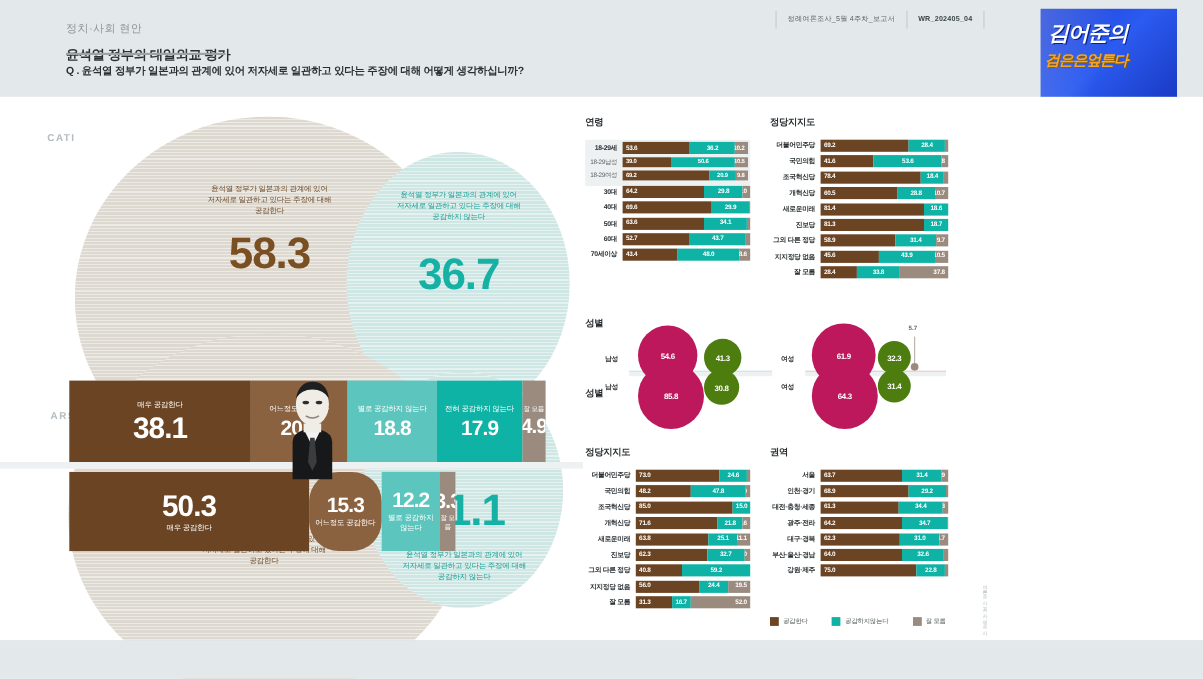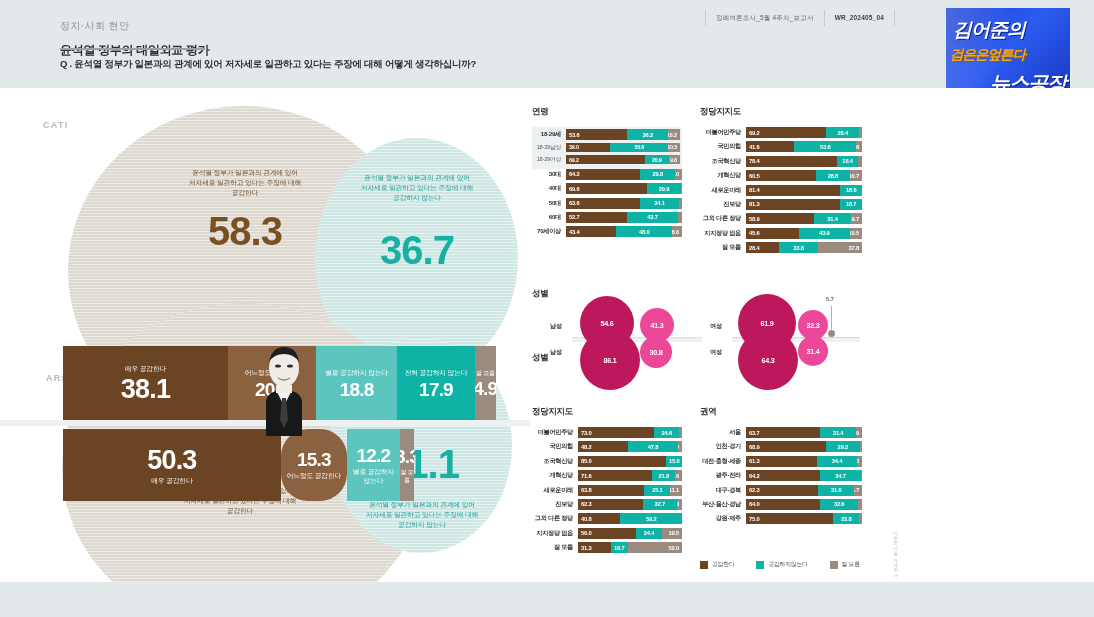--- a/index.html
+++ b/index.html
@@ -229,21 +229,21 @@
   #g-axis-r { left: 200px; width: 128px; border-top: 1px solid #eec9cf; }
   .g-side-label {
     position: absolute; font-size: 6.2px; font-weight: bold; color: #2b3033; letter-spacing: -.3px;
   }
   .g-bubble {
     position: absolute; border-radius: 50%; display: flex;
     align-items: center; justify-content: center;
     color: #fff; font-weight: bold; font-size: 7.2px; letter-spacing: -.3px;
   }
   .g-brown { background: #be185d; }
-  .g-teal  { background: #ec4899; }
+  .g-teal  { background: #4d7c0f; }
   .g-gray-dot { position: absolute; width: 7px; height: 7px; border-radius: 50%; background: #9b8b7e; }
   .g-leader { position: absolute; width: 1px; background: #b9b0a8; }
   .g-leader-num { position: absolute; font-size: 5.6px; color: #6b6359; font-weight: bold; }
 
   
   #legend { position: absolute; left: 700px; top: 472px; display: flex; gap: 22px; }
   .lg-item { display: flex; align-items: center; gap: 4px; }
   .lg-sw { width: 8px; height: 8px; }
   .lg-tx { font-size: 5.8px; color: #4a5153; letter-spacing: -.2px; }
 
@@ -265,21 +265,20 @@
     <div class="cell">정례여론조사_5월 4주차_보고서</div>
     <div class="cell code">WR_202405_04</div>
   </div>
 </div>
 
 <div id="logo-block">
   <div id="logo-sq">
     <div class="shine"></div>
     <div id="logo-l1">김어준의</div>
     <div id="logo-l2">검은은엎튼다</div>
-    <div id="logo-l3">뉴스공장</div>
   </div>
   <div id="logo-phone">1877-1907</div>
   <div id="logo-phone-rule"></div>
   <div id="logo-ars">ARS 멤버쉽</div>
 </div>
 
 <div id="canvas">
 
   <div class="mode-tag" id="tag-cati">CATI</div>
   <div class="mode-tag" id="tag-ars">ARS</div>
@@ -619,21 +618,21 @@
   <div id="gender-block">
     <div class="g-title" id="g-title-top">성별</div>
     <div class="g-title" id="g-title-bot">성별</div>
     <div class="g-axis" id="g-axis-l"></div>
     <div class="g-axis" id="g-axis-r"></div>
     <div class="g-bubbles">
         <div class="g-side-label" style="left: 18px; top: 36px;">남성</div>
         <div class="g-bubble g-brown" style="left: 48px; top: 10px; width: 54px; height: 54px;">54.6</div>
         <div class="g-bubble g-teal" style="left: 108px; top: 22px; width: 34px; height: 34px;">41.3</div>
         <div class="g-side-label" style="left: 18px; top: 62px;">남성</div>
-        <div class="g-bubble g-brown" style="left: 48px; top: 44px; width: 60px; height: 60px;">86.1</div>
+        <div class="g-bubble g-brown" style="left: 48px; top: 44px; width: 60px; height: 60px;">85.8</div>
         <div class="g-bubble g-teal" style="left: 108px; top: 50px; width: 32px; height: 32px;">30.8</div>
         <div class="g-side-label" style="left: 178px; top: 36px;">여성</div>
         <div class="g-bubble g-brown" style="left: 206px; top: 8px; width: 58px; height: 58px;">61.9</div>
         <div class="g-bubble g-teal" style="left: 266px; top: 24px; width: 30px; height: 30px;">32.3</div>
         <div class="g-side-label" style="left: 178px; top: 62px;">여성</div>
         <div class="g-bubble g-brown" style="left: 206px; top: 44px; width: 60px; height: 60px;">64.3</div>
         <div class="g-bubble g-teal" style="left: 266px; top: 50px; width: 30px; height: 30px;">31.4</div>
         <div class="g-gray-dot" style="left: 296px; top: 44px;"></div>
         <div class="g-leader" style="left: 299px; top: 20px; height: 24px;"></div>
         <div class="g-leader-num" style="left: 294px; top: 10px;">5.7</div>

